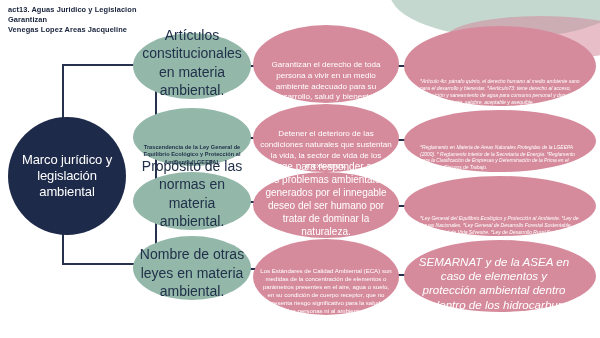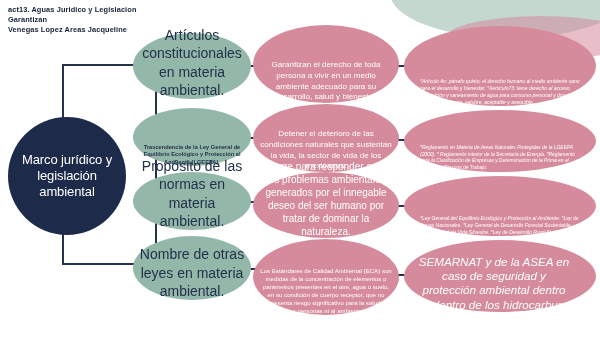--- a/index.html
+++ b/index.html
@@ -155,19 +155,19 @@
   </div>
   <div class="oval pink ref" id="ref-2">
     <span class="txt">*Reglamento en Materia de Areas Naturales Protegidas de la LGEEPA (2000). * Reglamento interior de la Secretaría de Energía. *Reglamento para la Clasificación de Empresas y Determinación de la Prima en el Seguro de Riesgos de Trabajo.</span>
   </div>
   <div class="oval pink ref" id="ref-3">
     <span class="txt">*Ley General del Equilibrio Ecológico y Protección al Ambiente. *Ley de Aguas Nacionales. *Ley General de Desarrollo Forestal Sustentable. *Ley General de Vida Silvestre. *Ley de Desarrollo Rural Sustentable.</span>
   </div>
   <div class="oval pink ref" id="ref-4">
     <span class="txt">
       <span>SEMARNAT y de la ASEA en</span>
-      <span>caso de seguridad y</span>
+      <span>caso de elementos y</span>
       <span>protección ambiental dentro</span>
       <span>del dentro de los hidrocarburos</span>
     </span>
   </div>
 
 </div>
 
 </body></html>

